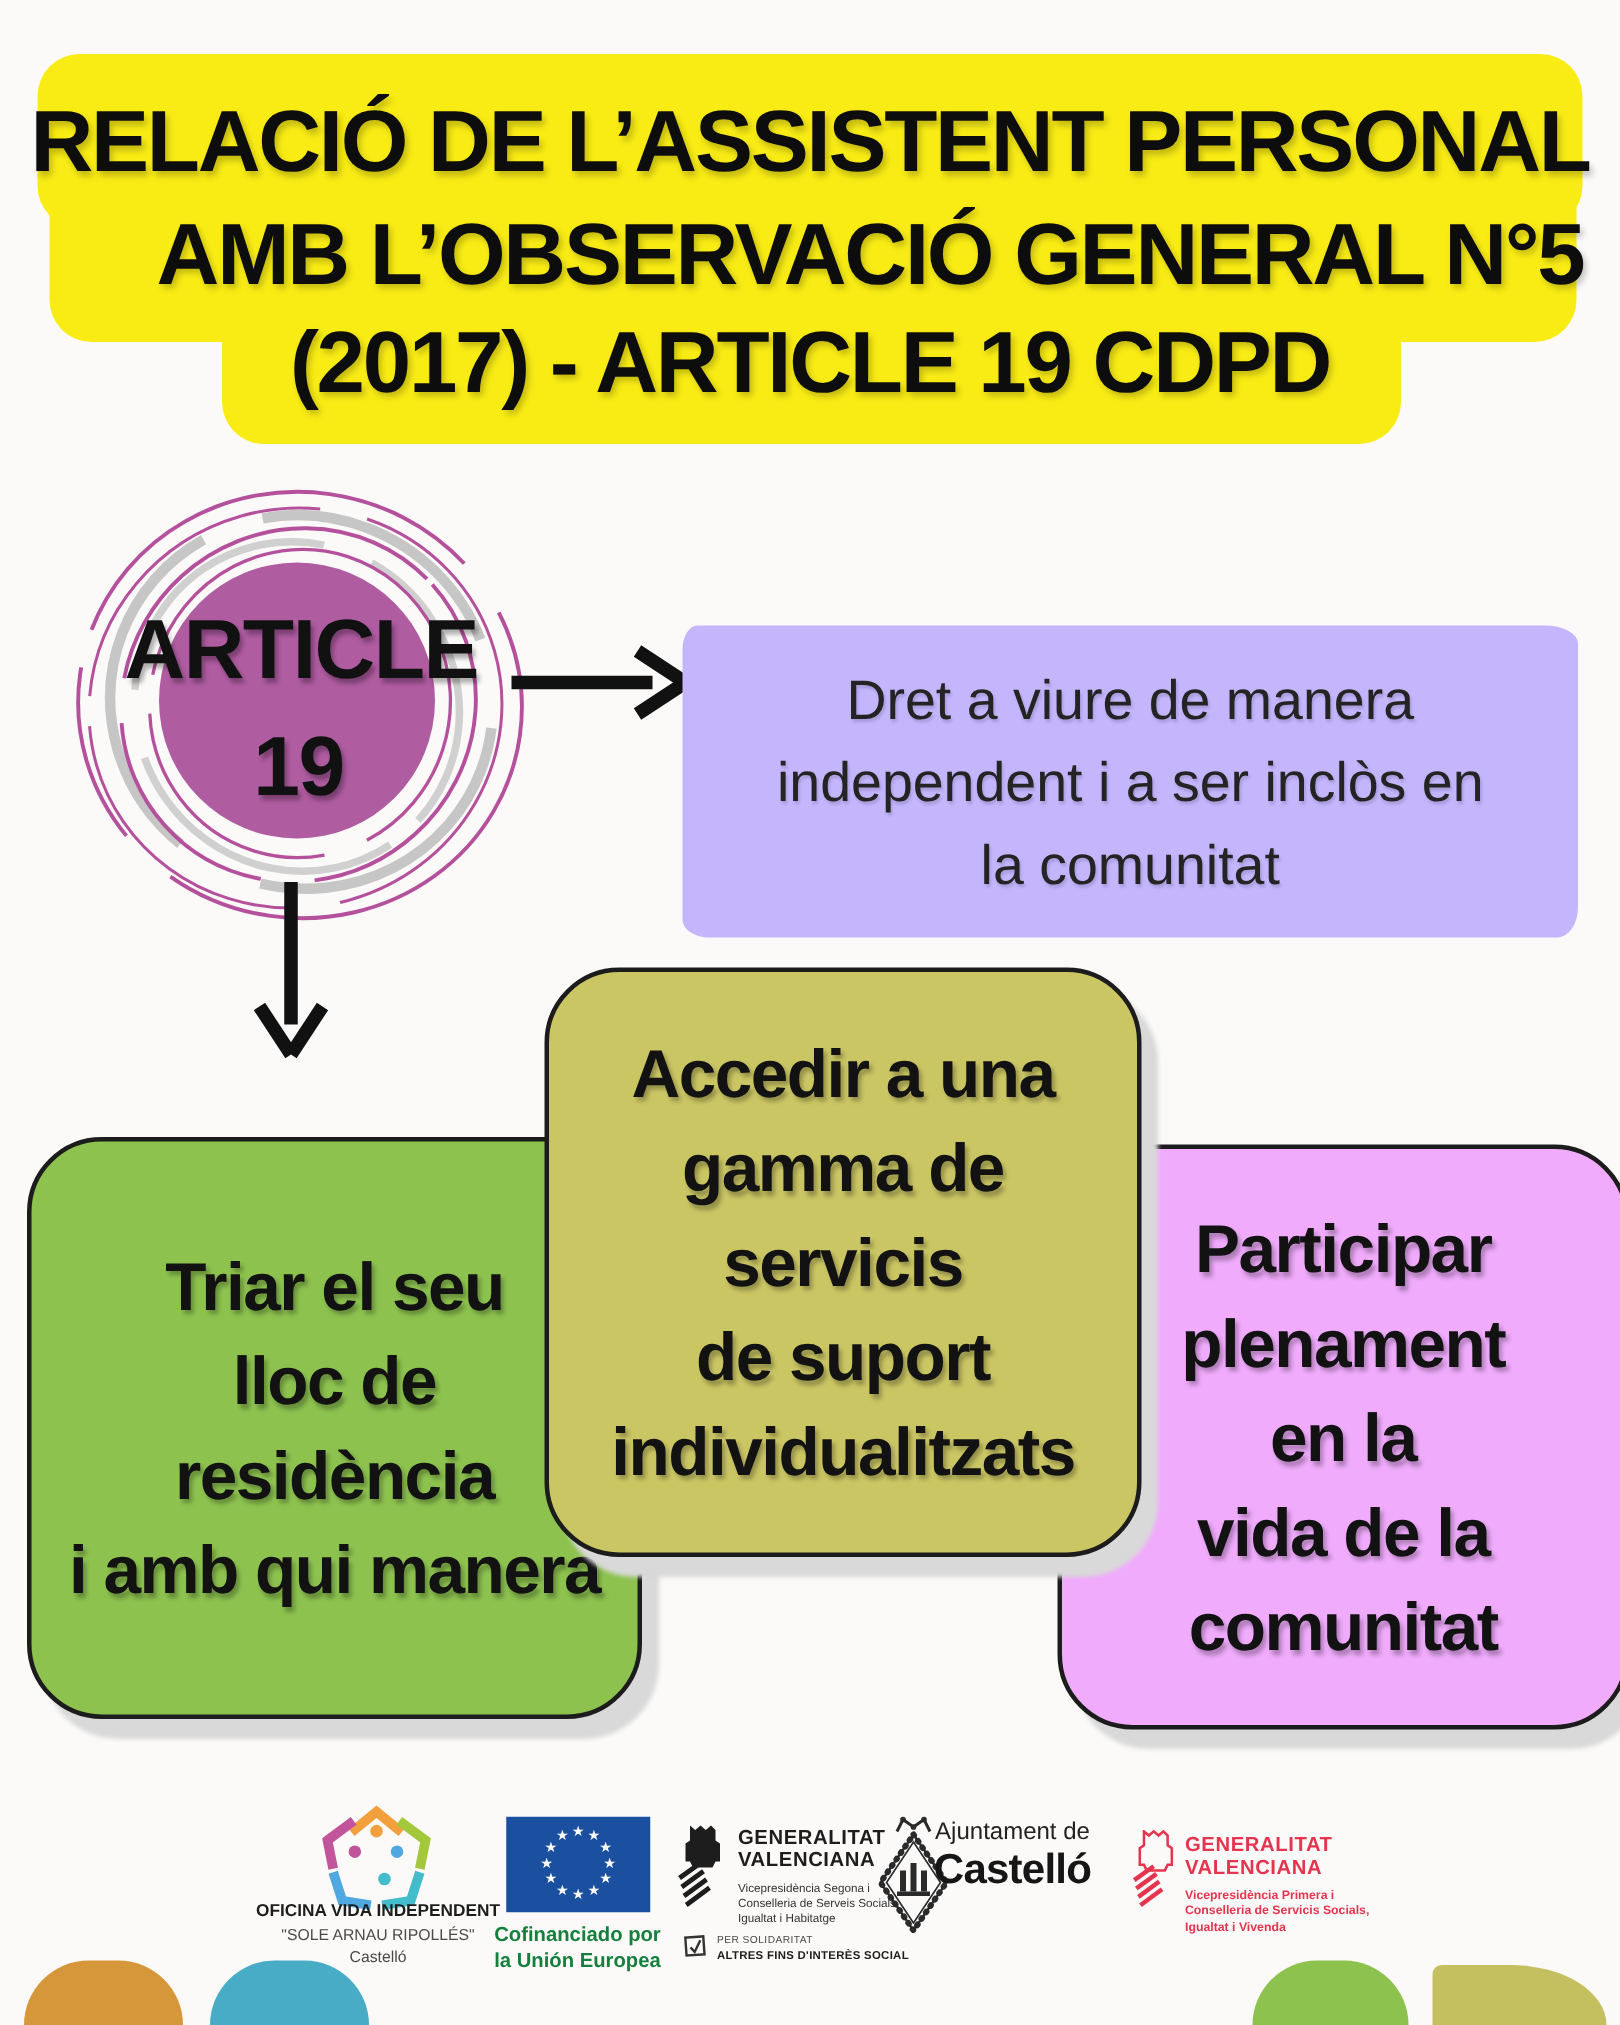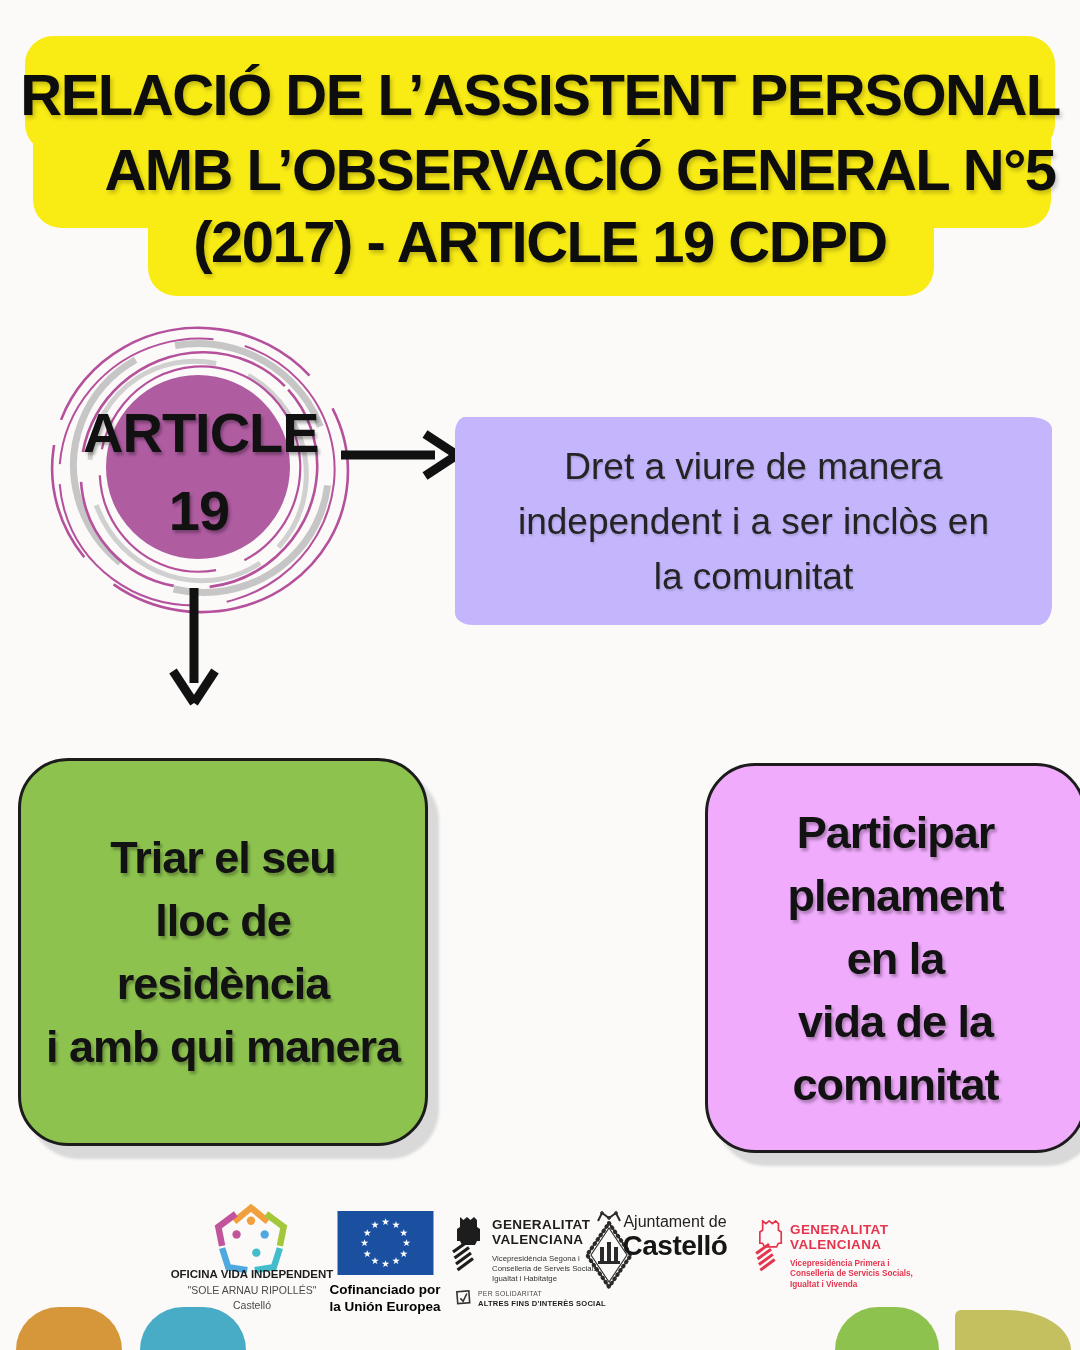--- a/index.html
+++ b/index.html
@@ -52,21 +52,21 @@
     box-shadow:11px 13px 3px #d9d9d9;
   }
   .box-green{left:18px;top:758px;width:404px;height:382px;background:#8dc24f;z-index:2;}
   .box-blue{left:705px;top:763px;width:375px;height:384px;background:#f0abfc;z-index:2;}
   .box-olive{left:363px;top:645px;width:392px;height:387px;background:#cbc664;z-index:3;}
 
   
   .ovi-title{left:150px;top:1268px;width:204px;text-align:center;font-size:11.5px;font-weight:bold;color:#1d1d1d;}
   .ovi-sub{left:150px;top:1284px;width:204px;text-align:center;font-size:10.5px;color:#4a4a4a;}
   .ovi-city{left:150px;top:1299px;width:204px;text-align:center;font-size:10.5px;color:#4a4a4a;}
-  .eu-text{left:320px;top:1281px;width:130px;text-align:center;font-size:13.5px;line-height:17px;font-weight:bold;color:#000000;}
+  .eu-text{left:320px;top:1281px;width:130px;text-align:center;font-size:13.5px;line-height:17px;font-weight:bold;color:#15803d;}
   .gva-title{left:492px;top:1217px;width:150px;font-size:13.5px;line-height:15px;font-weight:bold;letter-spacing:0.4px;color:#1d1d1d;}
   .gva-dept{left:492px;top:1254px;width:160px;font-size:7.8px;line-height:9.8px;color:#333;}
   .sol-small{left:478px;top:1290px;font-size:6.8px;color:#4a4a4a;letter-spacing:0.3px;}
   .sol-bold{left:478px;top:1299px;font-size:7.6px;font-weight:bold;color:#1d1d1d;letter-spacing:0.2px;}
   .cast-1{left:585px;top:1213px;width:180px;text-align:center;font-size:16px;color:#222;}
   .cast-2{left:585px;top:1230px;width:180px;text-align:center;font-size:28px;font-weight:bold;letter-spacing:-0.5px;color:#161616;}
   .gvar-title{left:790px;top:1222px;width:150px;font-size:13.5px;line-height:15px;font-weight:bold;letter-spacing:0.4px;color:#e5344e;}
   .gvar-dept{left:790px;top:1259px;width:170px;font-size:8.2px;line-height:10.4px;font-weight:bold;color:#e5344e;}
 
   
@@ -130,20 +130,25 @@
 
   <div class="bigbox box-green pre">Triar el seu
 lloc de
 residència
 i amb qui manera</div>
   <div class="bigbox box-blue pre">Participar
 plenament
 en la
 vida de la
 comunitat</div>
+  <div class="bigbox box-olive pre">Accedir a una
+gamma de
+servicis
+de suport
+individualitzats</div>
 
   <div>
 
     <svg class="abs" style="left:213px;top:1201px;" width="76" height="76" viewBox="0 0 100 100">
       <g fill="none" stroke-width="8.5">
         <path d="M28,27 L50,9 L72,27" stroke="#f2a03d"></path>
         <path d="M12,59 L7,34 L30,17" stroke="#c2549b"></path>
         <path d="M70,17 L93,34 L88,59" stroke="#a4c83c"></path>
         <path d="M12,62 L20,87 L45,91" stroke="#4fa8e0"></path>
         <path d="M55,91 L80,87 L88,62" stroke="#43bccb"></path>

